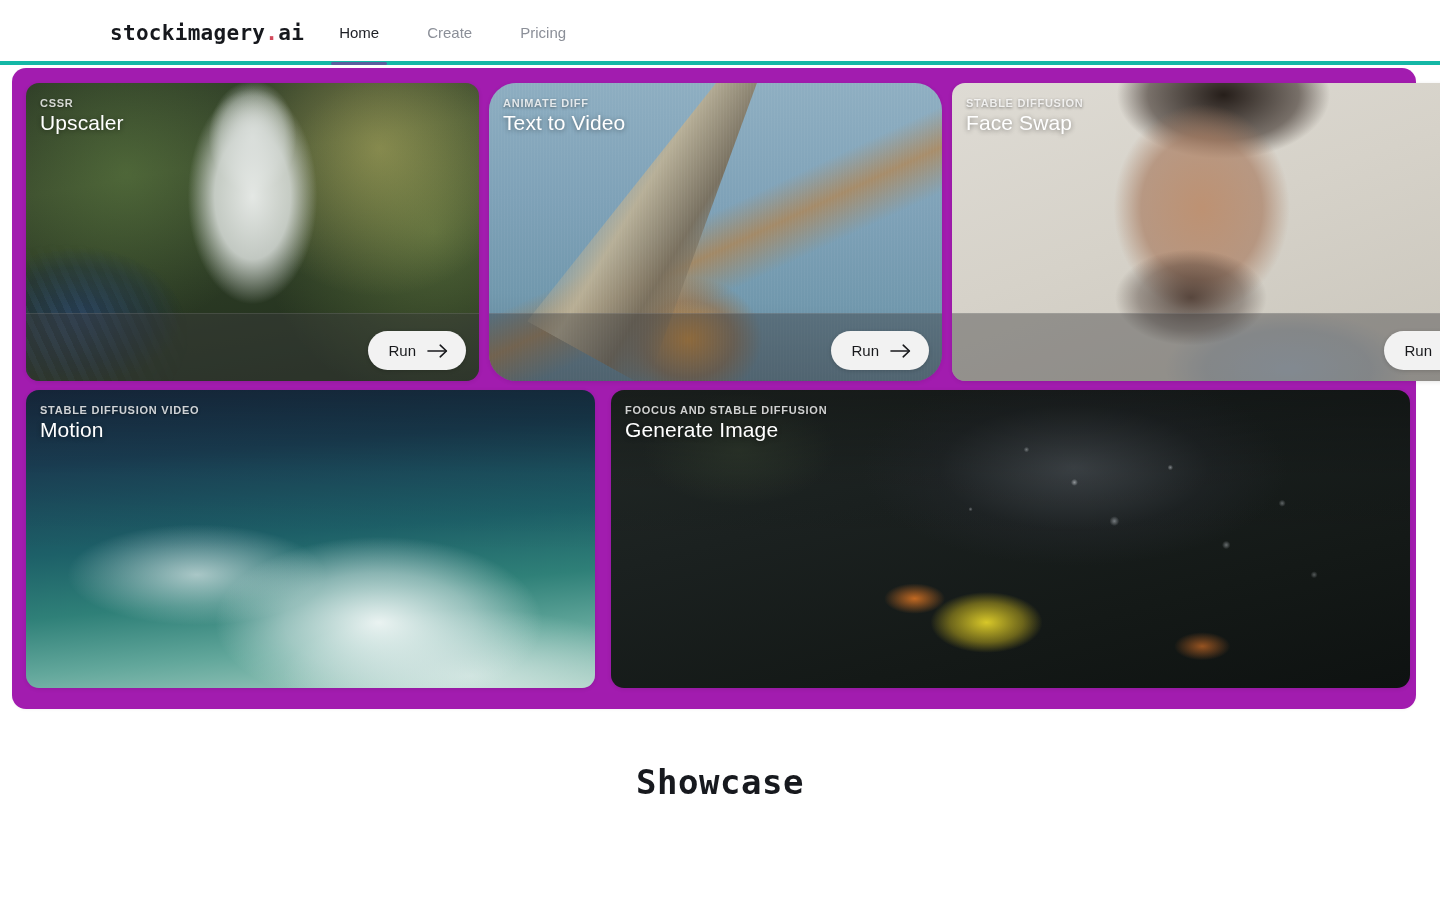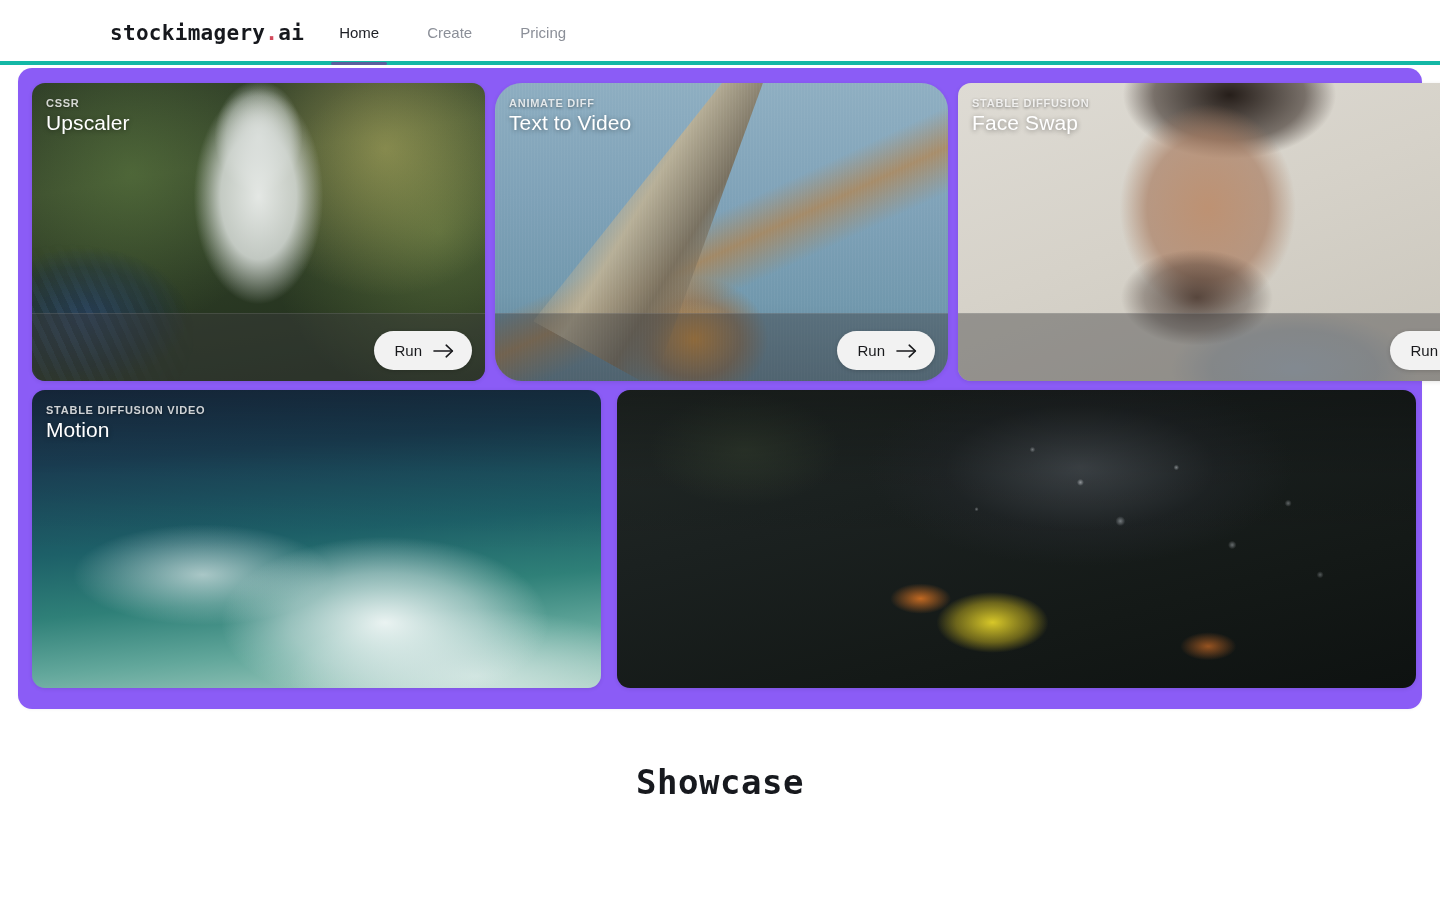--- a/index.html
+++ b/index.html
@@ -57,23 +57,23 @@
     position:absolute;
     left:0; right:0; bottom:0;
     height:3px;
     background:#5b5f9e;
     border-radius:2px;
   }
 
   
   .panel {
     position:absolute;
-    left:18px; top:68px;
+    left:12px; top:68px;
     width:1404px; height:641px;
-    background:#8b5cf6;
+    background:#a21caf;
     border-radius:14px;
     box-shadow:0 1px 3px rgba(0,0,0,0.045);
   }
   .grid-row { position:absolute; display:flex; }
   .row1 { left:14px; top:15px; gap:10px; }
   .row2 { left:14px; top:322px; gap:16px; }
 
   .card {
     position:relative;
     height:298px;
@@ -326,17 +326,21 @@
       <div class="vignette-top"></div>
       <div class="card-text">
         <div class="eyebrow">STABLE DIFFUSION VIDEO</div>
         <div class="card-title">Motion</div>
       </div>
     </div>
 
     <div class="card c5">
       <div class="card-img img-glove"></div>
       <div class="vignette-top"></div>
+      <div class="card-text">
+        <div class="eyebrow">FOOCUS AND STABLE DIFFUSION</div>
+        <div class="card-title">Generate Image</div>
+      </div>
     </div>
   </div>
 </div>
 
 <h2 class="showcase">Showcase</h2>
 
 </body></html>

